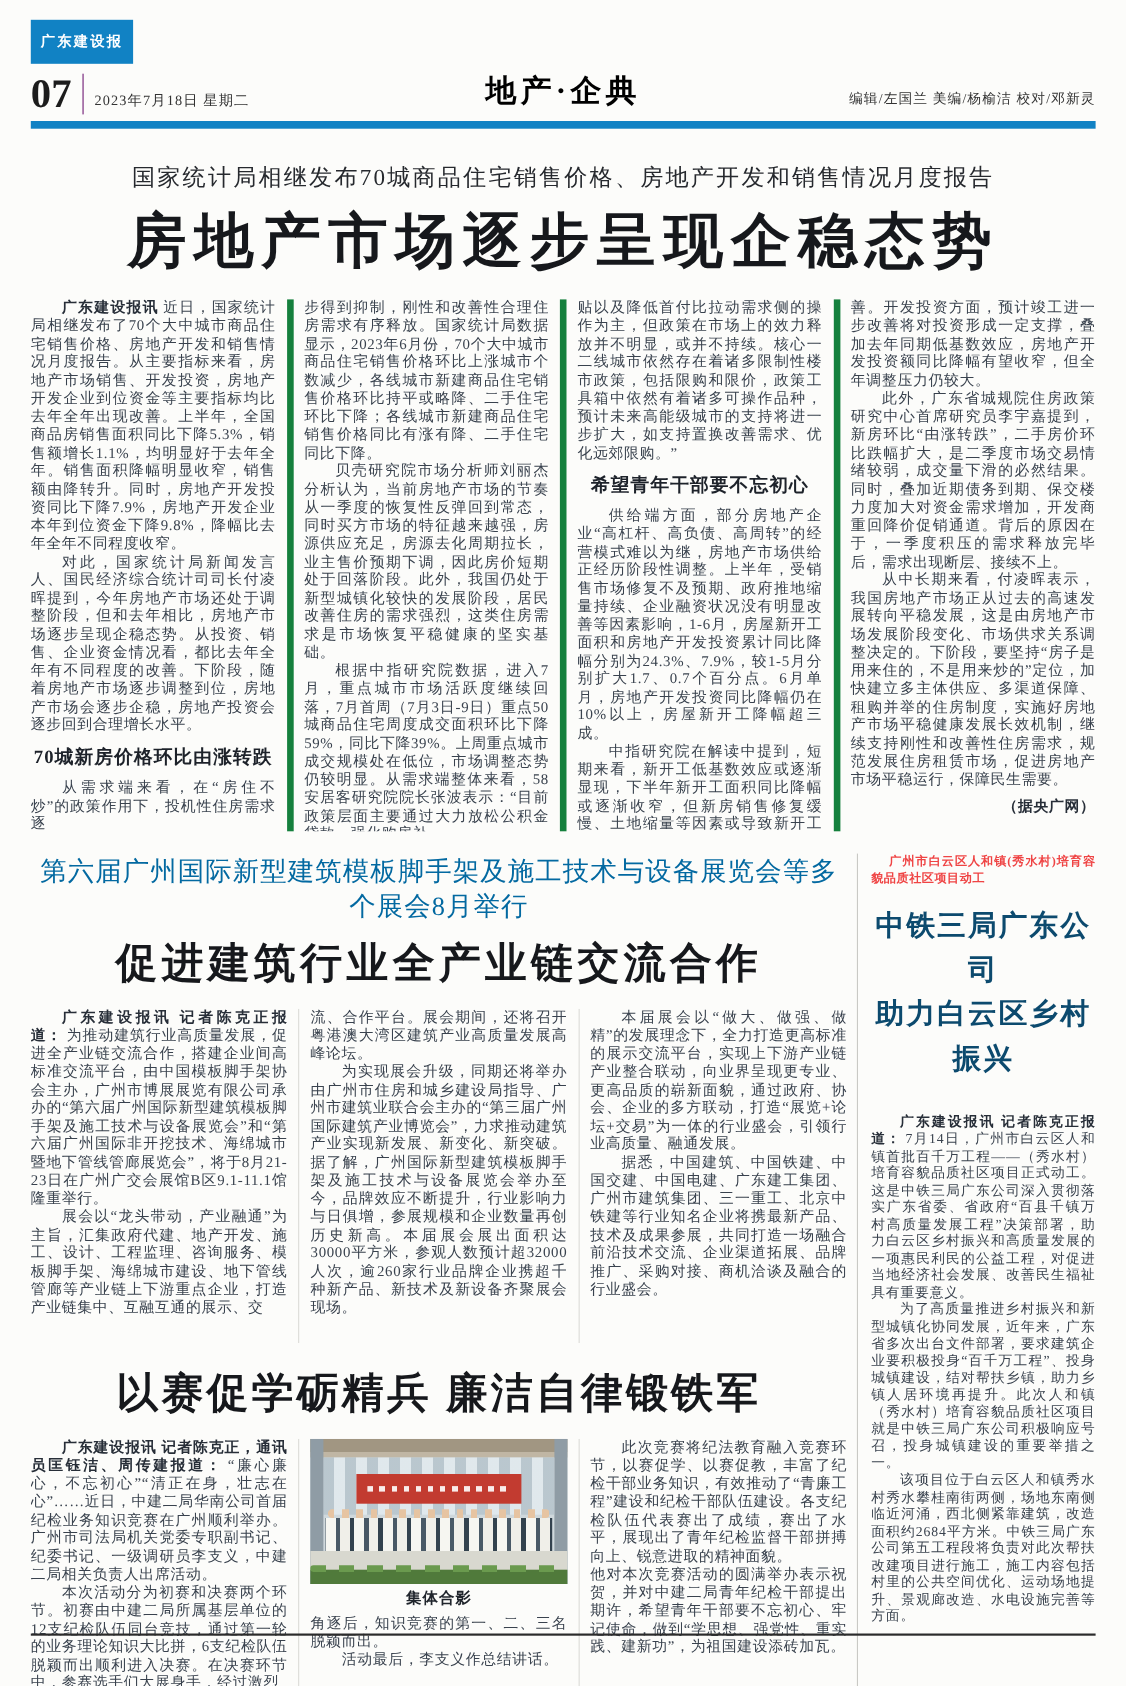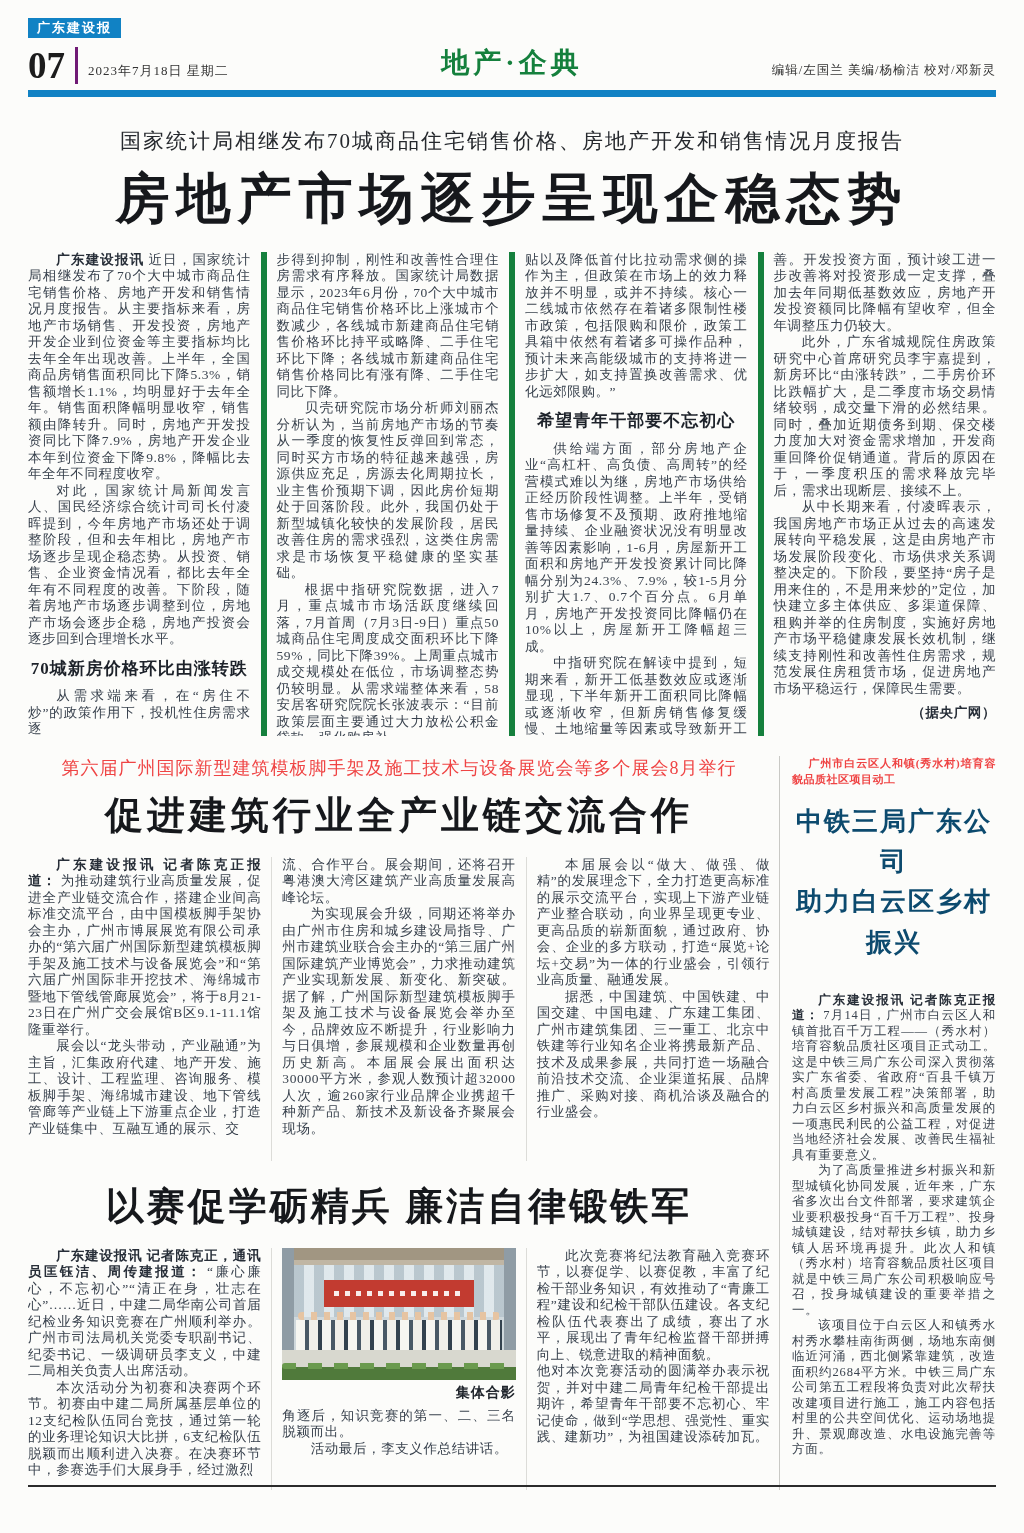--- a/index.html
+++ b/index.html
@@ -4,27 +4,27 @@
 <style>
   html,body{margin:0;padding:0;background:#e8e8e6;}
   .page{
     position:relative;width:1024px;height:1533px;margin:0 auto;
     background:#fcfcfa;box-sizing:border-box;padding:18px 28px 0;
     font-family:"Liberation Serif","DejaVu Serif",serif;color:#39424e;
     overflow:hidden;
   }
   
   .badge{display:inline-block;background:#1182c4;color:#fff;font-size:13px;font-weight:bold;
-         padding:1px 9px;letter-spacing:2px;}
+         padding:11px 9px;letter-spacing:2px;}
   .mast-row{position:relative;display:flex;align-items:flex-end;height:44px;margin-top:2px;}
   .pagenum{font-size:37px;font-weight:bold;line-height:1;color:#1c1c1c;padding-right:10px;
-           border-right:3px solid #701a75;margin-top:20px;}
+           border-right:1px solid #701a75;margin-top:20px;}
   .mast-date{font-size:13px;color:#333;margin-left:10px;padding-bottom:4px;letter-spacing:1px;}
   .mast-center{position:absolute;left:0;right:0;text-align:center;bottom:2px;
-               font-size:28px;font-weight:bold;color:#15803d;letter-spacing:4px;}
+               font-size:28px;font-weight:bold;color:#000000;letter-spacing:4px;}
   .mast-right{position:absolute;right:0;bottom:5px;font-size:12.5px;color:#333;letter-spacing:1px;}
   .rule-blue{height:7px;background:#1182c4;margin-top:6px;}
   
   .bt{font-size:13.5px;line-height:16.5px;letter-spacing:.6px;text-align:justify;
       text-justify:inter-character;margin:0;color:#39424e;}
   .para{text-indent:2.1em;}
   .cont{text-indent:0;}
   b.lead{color:#272e38;margin-right:.3em;}
   .subhead{font-weight:bold;font-size:17px;text-align:center;margin:13px 0 11px;
            color:#1d222a;letter-spacing:1px;text-indent:0;}
@@ -37,21 +37,21 @@
   .cols4 .col{flex:1;padding:0 10px;border-right:6px solid #15803d;overflow:hidden;}
   .cols4 .col:first-child{padding-left:0;}
   .cols4 .col:last-child{border-right:none;padding-right:0;}
   
   .row2{display:flex;margin-top:20px;}
   .row2-left{width:742px;}
   .vdiv{width:1px;background:#c9c9c5;margin-left:9px;}
   .sidebar{flex:1;padding-left:12px;height:728px;overflow:hidden;}
   
   .a2{text-align:center;}
-  .kicker2{font-size:18px;color:#ef4444;letter-spacing:1px;text-align:center;}
+  .kicker2{font-size:24px;color:#0369a1;letter-spacing:1px;text-align:center;}
   .headline2{font-size:38px;font-weight:bold;color:#16181c;letter-spacing:4px;margin:10px 0 16px;}
   .cols3{display:flex;text-align:left;height:304px;overflow:hidden;}
   .cols3 .col,.cols3b .col{flex:1;padding:0 10px;border-right:1px solid #dcdcd8;overflow:hidden;}
   .cols3 .col:first-child,.cols3b .col:first-child{padding-left:0;}
   .cols3 .col:last-child,.cols3b .col:last-child{border-right:none;padding-right:0;}
   
   .kicker3{font-weight:bold;font-size:11px;line-height:1.45;color:#ef4444;text-align:justify;
            text-indent:1.5em;letter-spacing:.5px;}
   .headline3{font-size:26px;font-weight:bold;text-align:center;line-height:1.55;color:#0c4a6e;
              letter-spacing:2px;margin:14px 0 30px;}
@@ -72,21 +72,21 @@
   .ph-banner::after{content:"";position:absolute;left:10px;right:10px;top:11px;height:5px;
               background:repeating-linear-gradient(90deg,rgba(255,255,255,.9) 0 5px,transparent 5px 11px);}
   .ph-heads{position:absolute;left:16px;right:16px;top:64px;height:8px;border-radius:4px;
               background:repeating-linear-gradient(90deg,#e6c4a2 0 6px,transparent 6px 13px);}
   .ph-people{position:absolute;left:14px;right:14px;top:72px;height:30px;
               background:repeating-linear-gradient(90deg,#f6f6f1 0 9px,#495966 9px 13px,#f0efe9 13px 22px,#33424e 22px 26px);}
   .ph-steps{position:absolute;left:0;right:0;bottom:12px;height:18px;background:#d8d8cf;}
   .ph-green{position:absolute;left:0;right:0;bottom:0;height:13px;background:#507a3b;}
   .ph-green::after{content:"";position:absolute;left:0;right:0;top:-4px;height:6px;
               background:repeating-linear-gradient(90deg,#6a9a4e 0 14px,transparent 14px 26px);border-radius:3px;}
-  .caption{font-size:14px;font-weight:bold;text-align:right;color:#20252c;margin:2px 0 6px;letter-spacing:1px;}
+  .caption{font-size:14px;font-weight:bold;text-align:center;color:#20252c;margin:2px 0 6px;letter-spacing:1px;}
   
   .bottom-rule{position:absolute;left:28px;right:28px;bottom:46px;height:2px;background:#2b2b2b;}
 </style>
 </head>
 <body>
 
 <div class="page">
 
   <div>
     <span class="badge">广东建设报</span>

